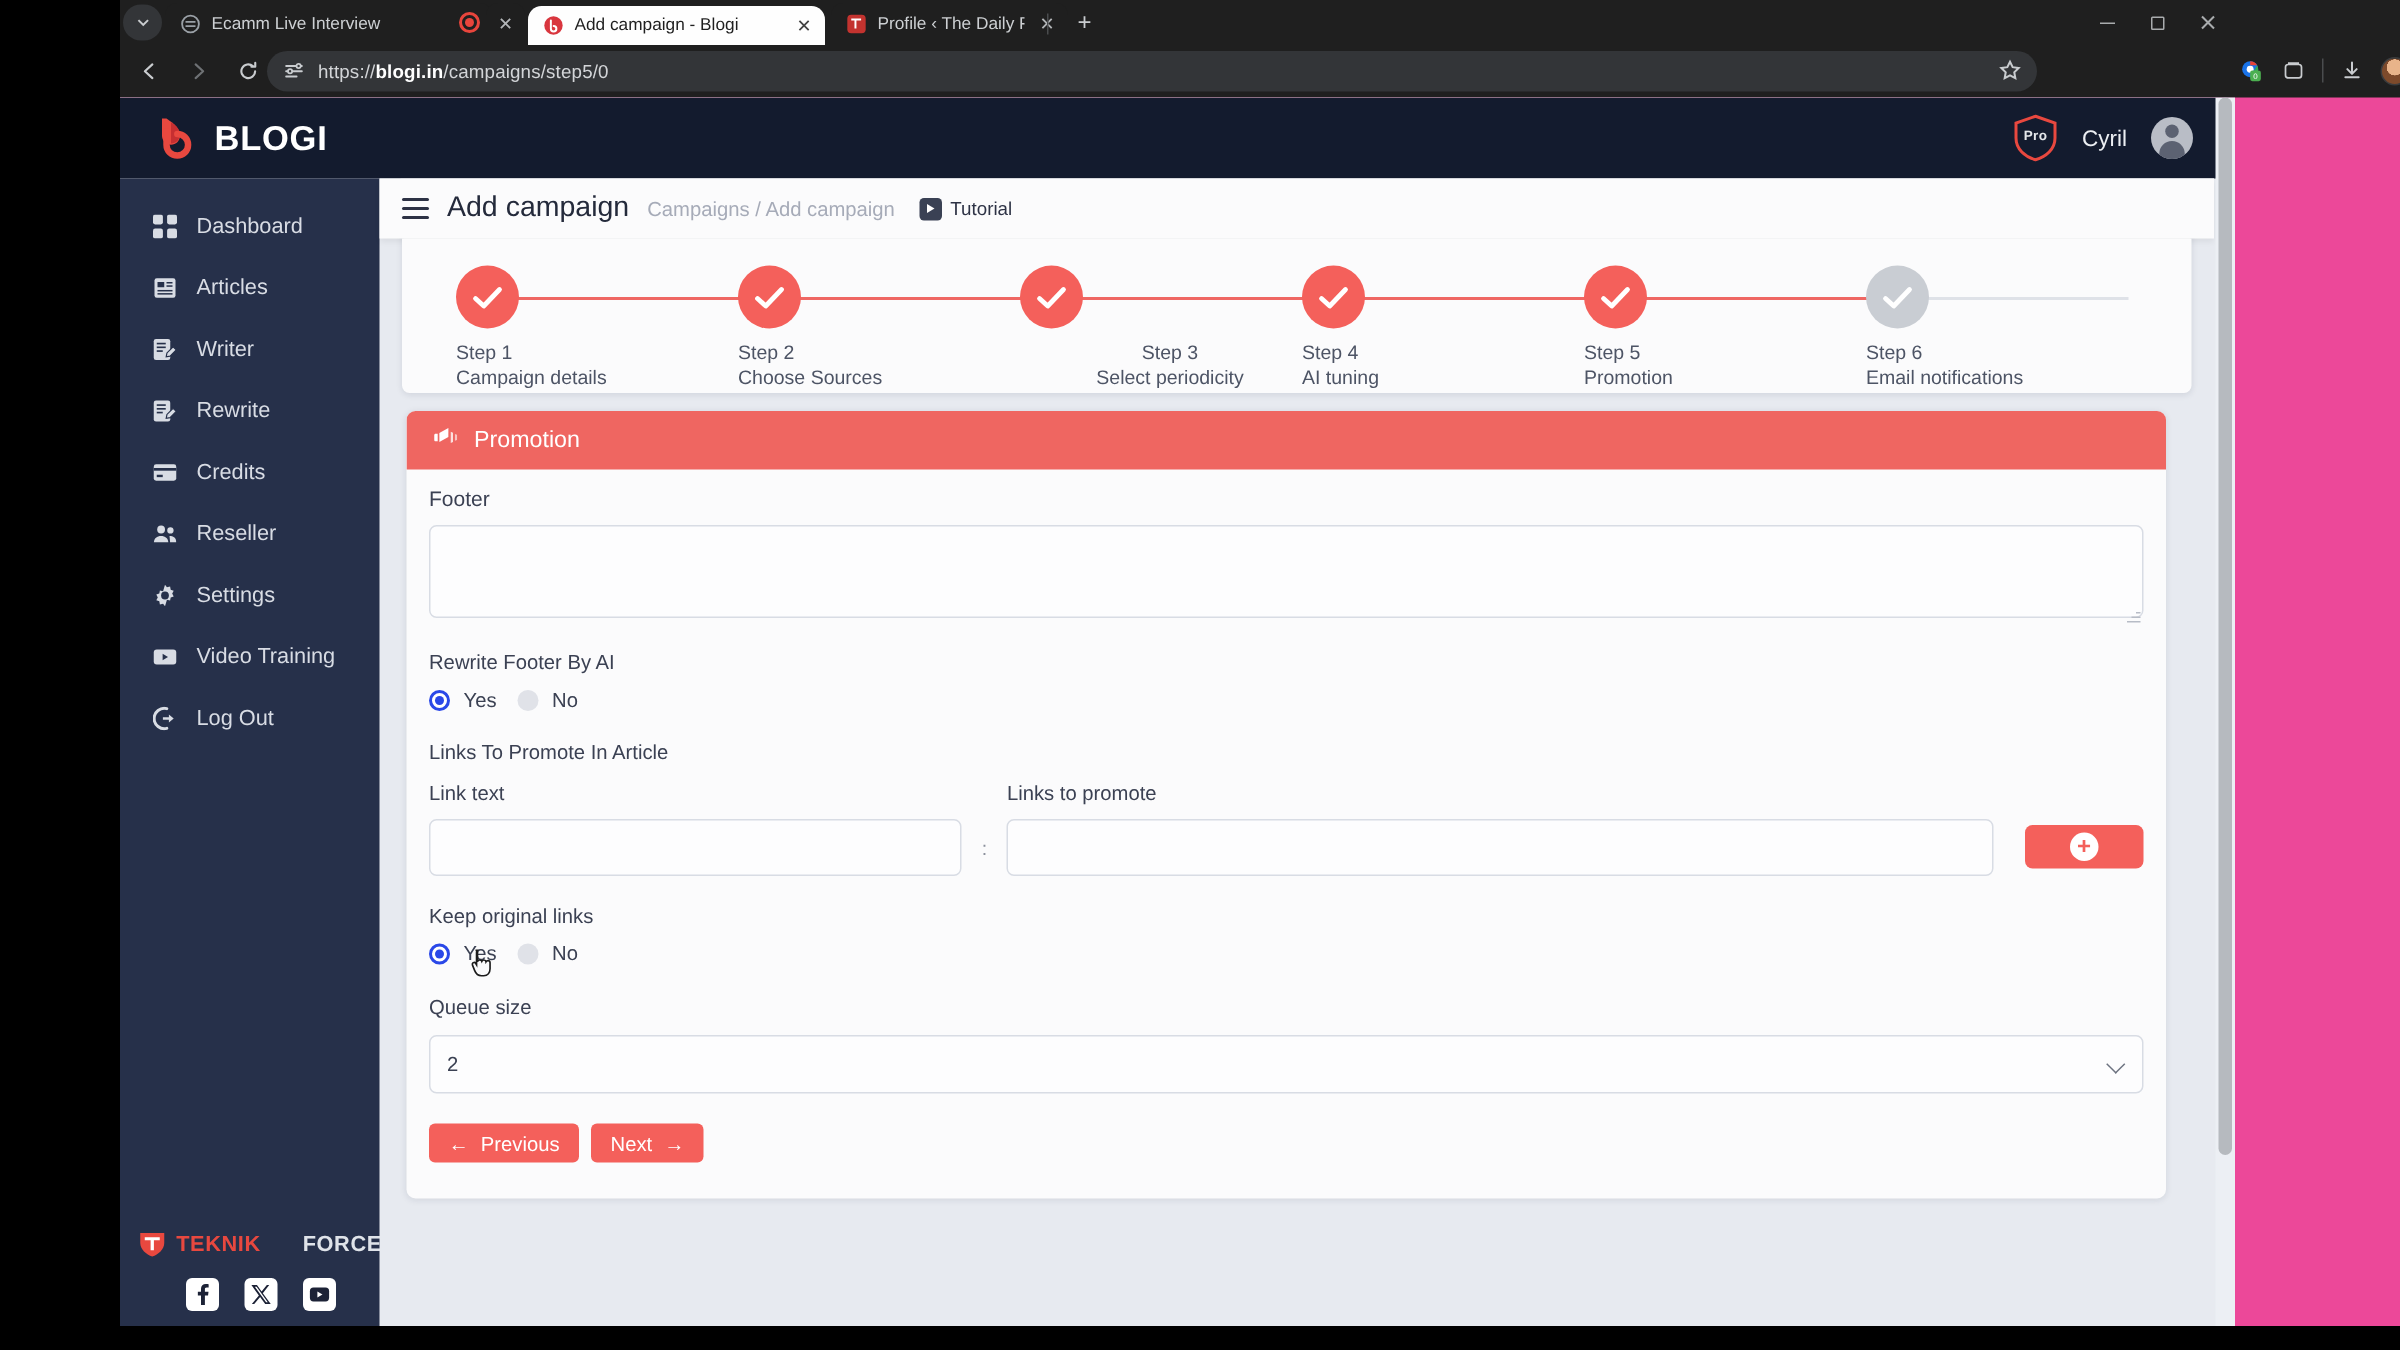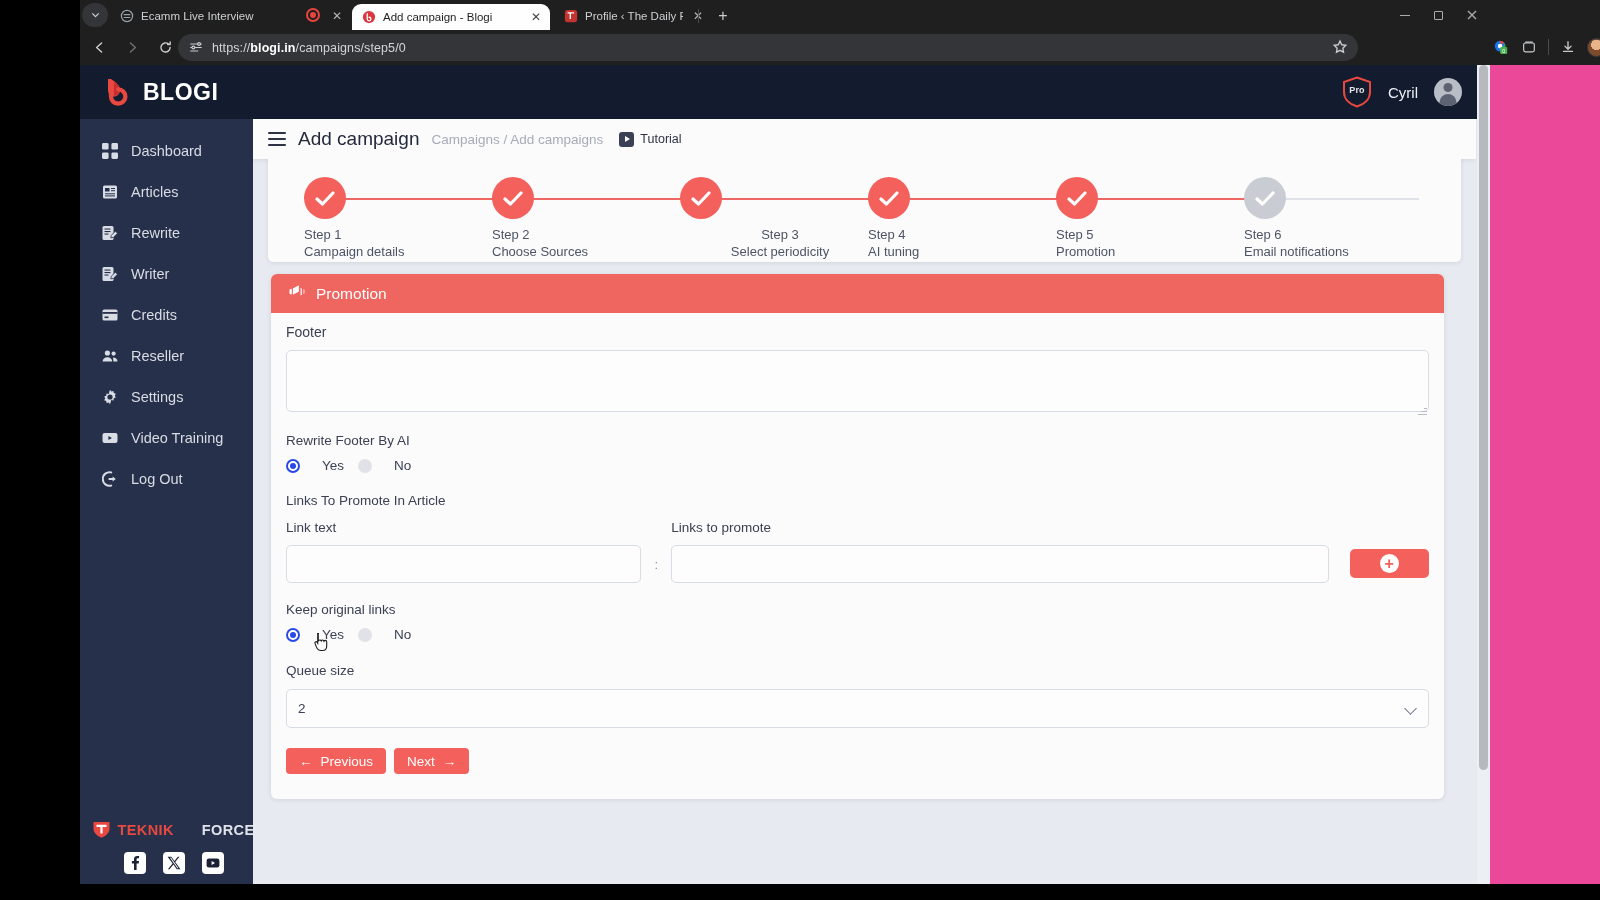--- a/index.html
+++ b/index.html
@@ -312,21 +312,21 @@
     border: 1px solid #d8dce4; border-radius: 5px;
     background: #fdfdfe;
     resize: none; outline: none;
     font-family: "Liberation Sans", sans-serif; font-size: 13px;
     padding: 8px 10px; color: #333;
   }
   .ta-grip { position: absolute; right: 17px; top: 92px; width: 10px; height: 10px; }
   .ta-grip i { position:absolute; right:0; background:#b7bcc6; height:1px; display:block; }
 
   .radio-row { display: flex; align-items: center; gap: 14px; margin-top: 2px; }
-  .radio { display: flex; align-items: center; gap: 22px; font-size: 13.5px; color: #3b4153; }
+  .radio { display: flex; align-items: center; gap: 9px; font-size: 13.5px; color: #3b4153; }
   .rdot { width: 14px; height: 14px; border-radius: 50%; background: #e0e2e8; position: relative; }
   .rdot.on { background: #fff; border: 2px solid #2a48e8; }
   .rdot.on::after {
     content: ''; position: absolute; left: 50%; top: 50%; transform: translate(-50%,-50%);
     width: 6px; height: 6px; border-radius: 50%; background: #2a48e8;
   }
 
   .inputs-row { display: flex; align-items: flex-end; gap: 0; }
   .ifield { }
   .ifield input {
@@ -586,34 +586,34 @@
           <div class="nav-item">
             <span class="ni">
                 <svg viewBox="0 0 16 16">
                   <rect x="0.5" y="1" width="11" height="14" rx="1.5"></rect>
                   <rect x="2.5" y="3.5" width="6" height="1.1" fill="#26304a"></rect>
                   <rect x="2.5" y="6" width="6" height="1.1" fill="#26304a"></rect>
                   <rect x="2.5" y="8.5" width="4" height="1.1" fill="#26304a"></rect>
                   <path d="M13.4 6.2l2.1 2.1-4.1 4.1-2.6.5.5-2.6z" fill="currentColor" stroke="#26304a" stroke-width=".8"></path>
                 </svg>
               </span>
-            <span>Rewrite</span>
+            <span>Writer</span>
           </div>
 
           <div class="nav-item">
             <span class="ni">
                 <svg viewBox="0 0 16 16">
                   <rect x="0.5" y="1" width="11" height="14" rx="1.5"></rect>
                   <rect x="2.5" y="3.5" width="6" height="1.1" fill="#26304a"></rect>
                   <rect x="2.5" y="6" width="6" height="1.1" fill="#26304a"></rect>
                   <rect x="2.5" y="8.5" width="4" height="1.1" fill="#26304a"></rect>
                   <path d="M13.4 6.2l2.1 2.1-4.1 4.1-2.6.5.5-2.6z" fill="currentColor" stroke="#26304a" stroke-width=".8"></path>
                 </svg>
               </span>
-            <span>Writer</span>
+            <span>Rewrite</span>
           </div>
 
           <div class="nav-item">
             <span class="ni">
                 <svg viewBox="0 0 16 16">
                   <rect x="0.5" y="2.5" width="15" height="11" rx="1.6"></rect>
                   <rect x="0.5" y="5" width="15" height="1.8" fill="#26304a"></rect>
                   <rect x="2.5" y="9.5" width="4" height="1.6" fill="#26304a"></rect>
                 </svg>
               </span>
@@ -696,21 +696,21 @@
 
       <div class="content">
 
         <div class="page-head">
           <div class="hamburger">
               <i></i>
               <i></i>
               <i></i>
             </div>
           <div class="page-title">Add campaign</div>
-          <div class="crumbs">Campaigns / Add campaigns</div>
+          <div class="crumbs">Campaigns / Add campaign</div>
           <div class="tutorial">
             <span class="tut-ico">
                 <i></i>
               </span>
             <span>Tutorial</span>
           </div>
         </div>
 
         <div class="scroll-area">
 

